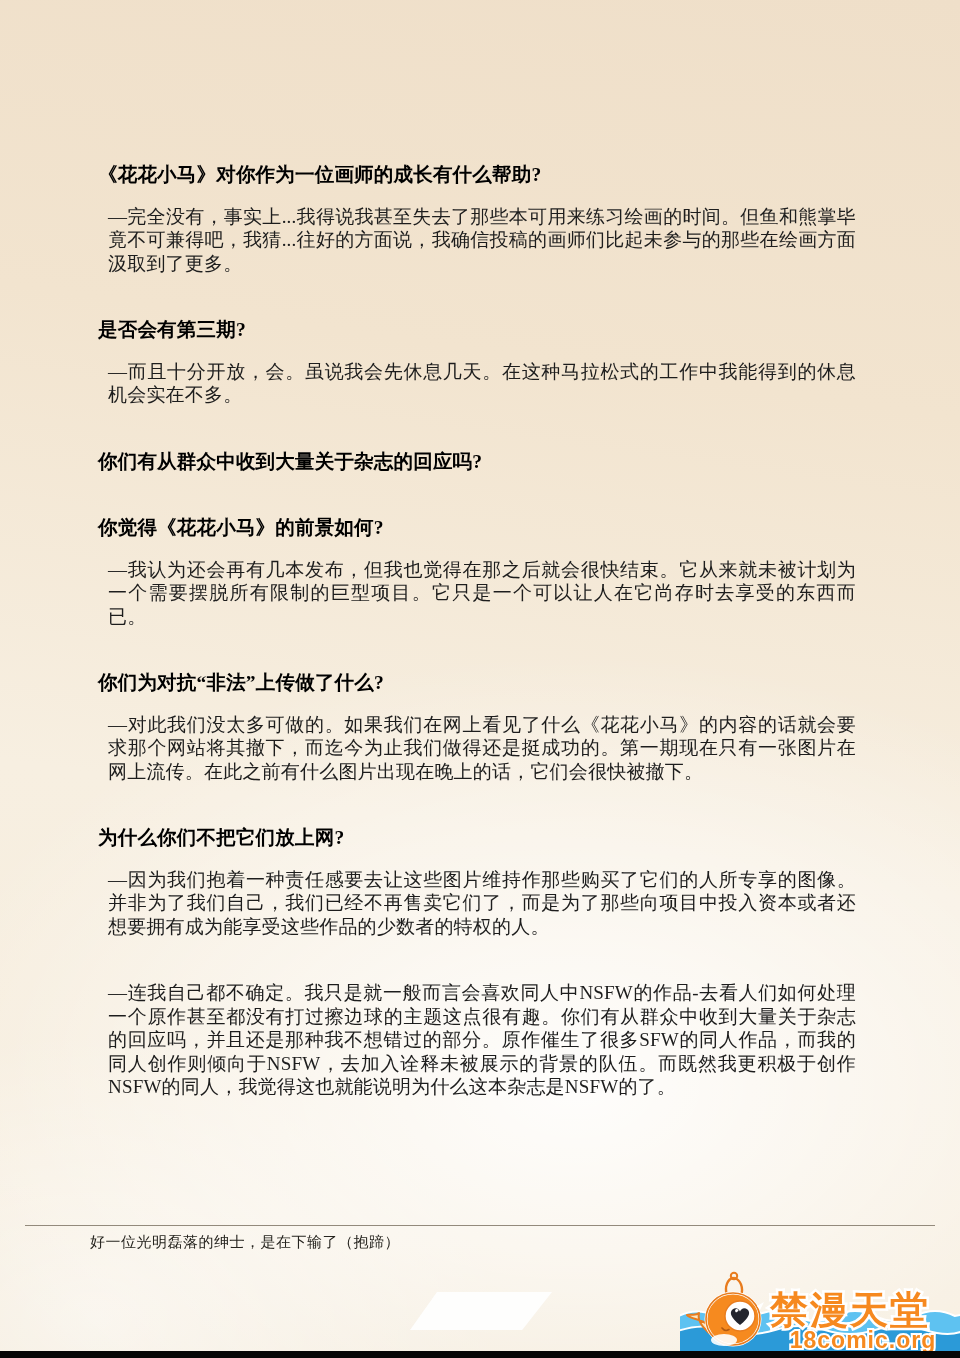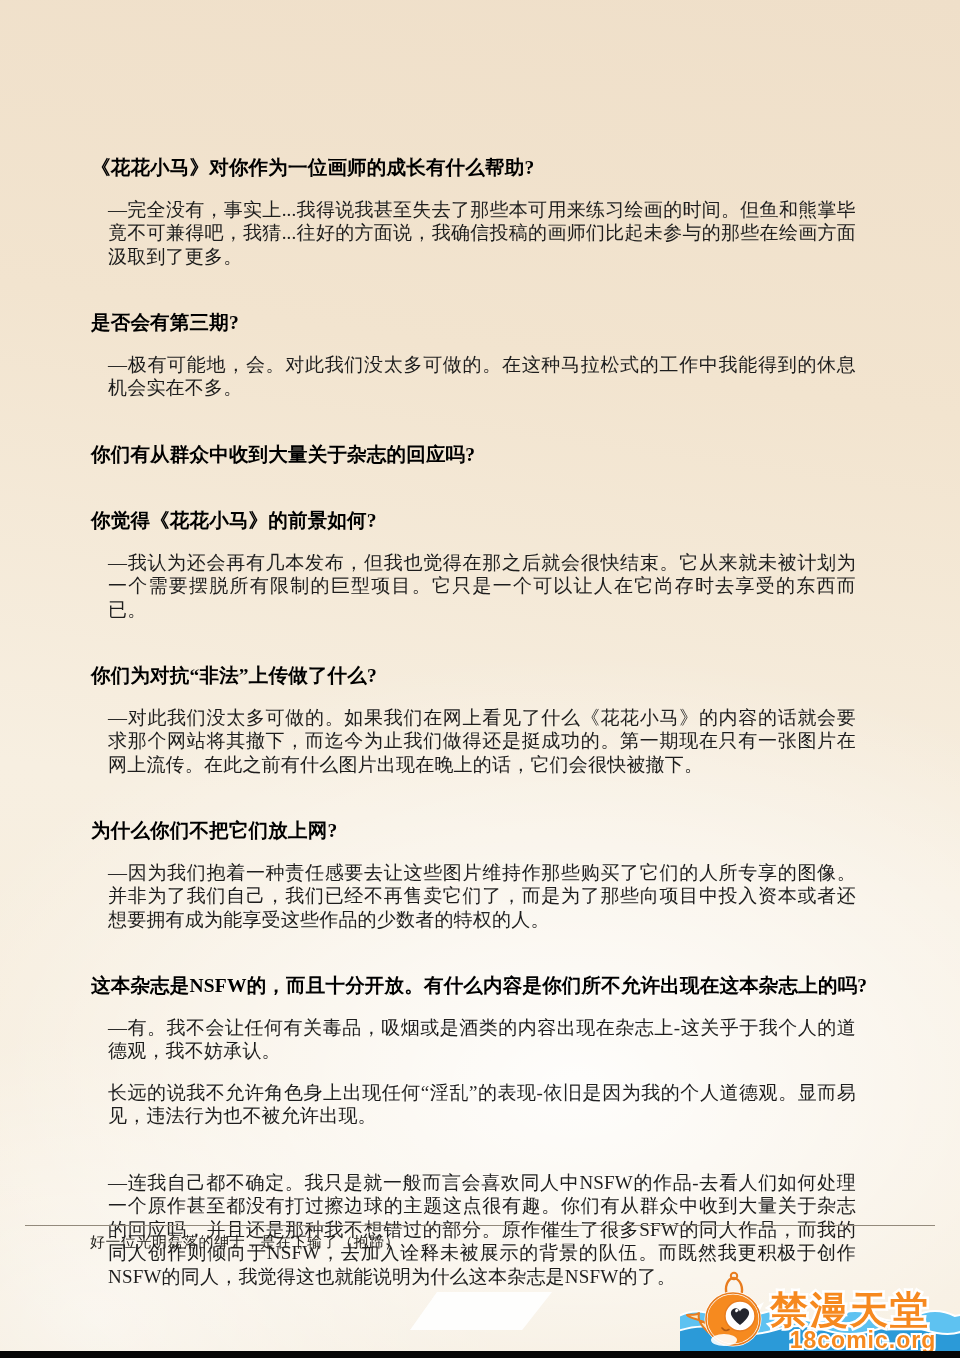--- a/index.html
+++ b/index.html
@@ -12,21 +12,21 @@
     background:
       radial-gradient(120% 55% at 60% 80%, rgba(255,255,255,0.90) 0%, rgba(255,255,255,0) 58%),
       radial-gradient(60% 30% at 10% 97%, rgba(255,255,255,0.55) 0%, rgba(255,255,255,0) 70%),
       linear-gradient(188deg, #efdfc9 0%, #f2e4cf 28%, #f7efe1 60%, #f6eddd 88%, #f2e8d6 100%);
   }
   .content {
     position:absolute; left:90px; top:155px; width:784px;
   }
   .qa-section { margin:0 0 43px 0; }
   .question {
-    margin:1px; padding:0;
+    margin:8px; padding:0;
     font-size:19.5px; line-height:23.5px;
     font-weight:bold; color:#000;
     letter-spacing:0.2px;
   }
   .answer {
     margin:18px; padding:0;
     font-size:19px; line-height:23.5px;
     color:#1d1d1d;
     text-align:justify;
     letter-spacing:0.2px;
@@ -66,41 +66,36 @@
 
 <div class="page">
 
   <div class="content" id="qa-container">
       <div class="qa-section">
         <h3 class="question">《花花小马》对你作为一位画师的成长有什么帮助?</h3>
         <p class="answer">—完全没有，事实上...我得说我甚至失去了那些本可用来练习绘画的时间。但鱼和熊掌毕竟不可兼得吧，我猜...往好的方面说，我确信投稿的画师们比起未参与的那些在绘画方面汲取到了更多。</p>
       </div>
       <div class="qa-section">
         <h3 class="question">是否会有第三期?</h3>
-        <p class="answer">—极有可能地，会。对此我们没太多可做的。在这种马拉松式的工作中我能得到的休息机会实在不多。</p>
+        <p class="answer">—而且十分开放，会。虽说我会先休息几天。在这种马拉松式的工作中我能得到的休息机会实在不多。</p>
       </div>
       <div class="qa-section">
         <h3 class="question">你们有从群众中收到大量关于杂志的回应吗?</h3>
       </div>
       <div class="qa-section">
         <h3 class="question">你觉得《花花小马》的前景如何?</h3>
         <p class="answer">—我认为还会再有几本发布，但我也觉得在那之后就会很快结束。它从来就未被计划为一个需要摆脱所有限制的巨型项目。它只是一个可以让人在它尚存时去享受的东西而已。</p>
       </div>
       <div class="qa-section">
         <h3 class="question">你们为对抗“非法”上传做了什么?</h3>
         <p class="answer">—对此我们没太多可做的。如果我们在网上看见了什么《花花小马》的内容的话就会要求那个网站将其撤下，而迄今为止我们做得还是挺成功的。第一期现在只有一张图片在网上流传。在此之前有什么图片出现在晚上的话，它们会很快被撤下。</p>
       </div>
       <div class="qa-section">
         <h3 class="question">为什么你们不把它们放上网?</h3>
         <p class="answer">—因为我们抱着一种责任感要去让这些图片维持作那些购买了它们的人所专享的图像。并非为了我们自己，我们已经不再售卖它们了，而是为了那些向项目中投入资本或者还想要拥有成为能享受这些作品的少数者的特权的人。</p>
-      </div>
-      <div class="qa-section">
-        <h3 class="question">这本杂志是NSFW的，而且十分开放。有什么内容是你们所不允许出现在这本杂志上的吗?</h3>
-        <p class="answer">—有。我不会让任何有关毒品，吸烟或是酒类的内容出现在杂志上-这关乎于我个人的道德观，我不妨承认。</p>
-        <p class="answer">长远的说我不允许角色身上出现任何“淫乱”的表现-依旧是因为我的个人道德观。显而易见，违法行为也不被允许出现。</p>
       </div>
       <div class="qa-section">
         <p class="answer">—连我自己都不确定。我只是就一般而言会喜欢同人中NSFW的作品-去看人们如何处理一个原作甚至都没有打过擦边球的主题这点很有趣。你们有从群众中收到大量关于杂志的回应吗，并且还是那种我不想错过的部分。原作催生了很多SFW的同人作品，而我的同人创作则倾向于NSFW，去加入诠释未被展示的背景的队伍。而既然我更积极于创作NSFW的同人，我觉得这也就能说明为什么这本杂志是NSFW的了。</p>
       </div>
     </div>
 
   <div class="divider"></div>
 
   <div class="footer-note">好一位光明磊落的绅士，是在下输了（抱蹄）</div>
 

